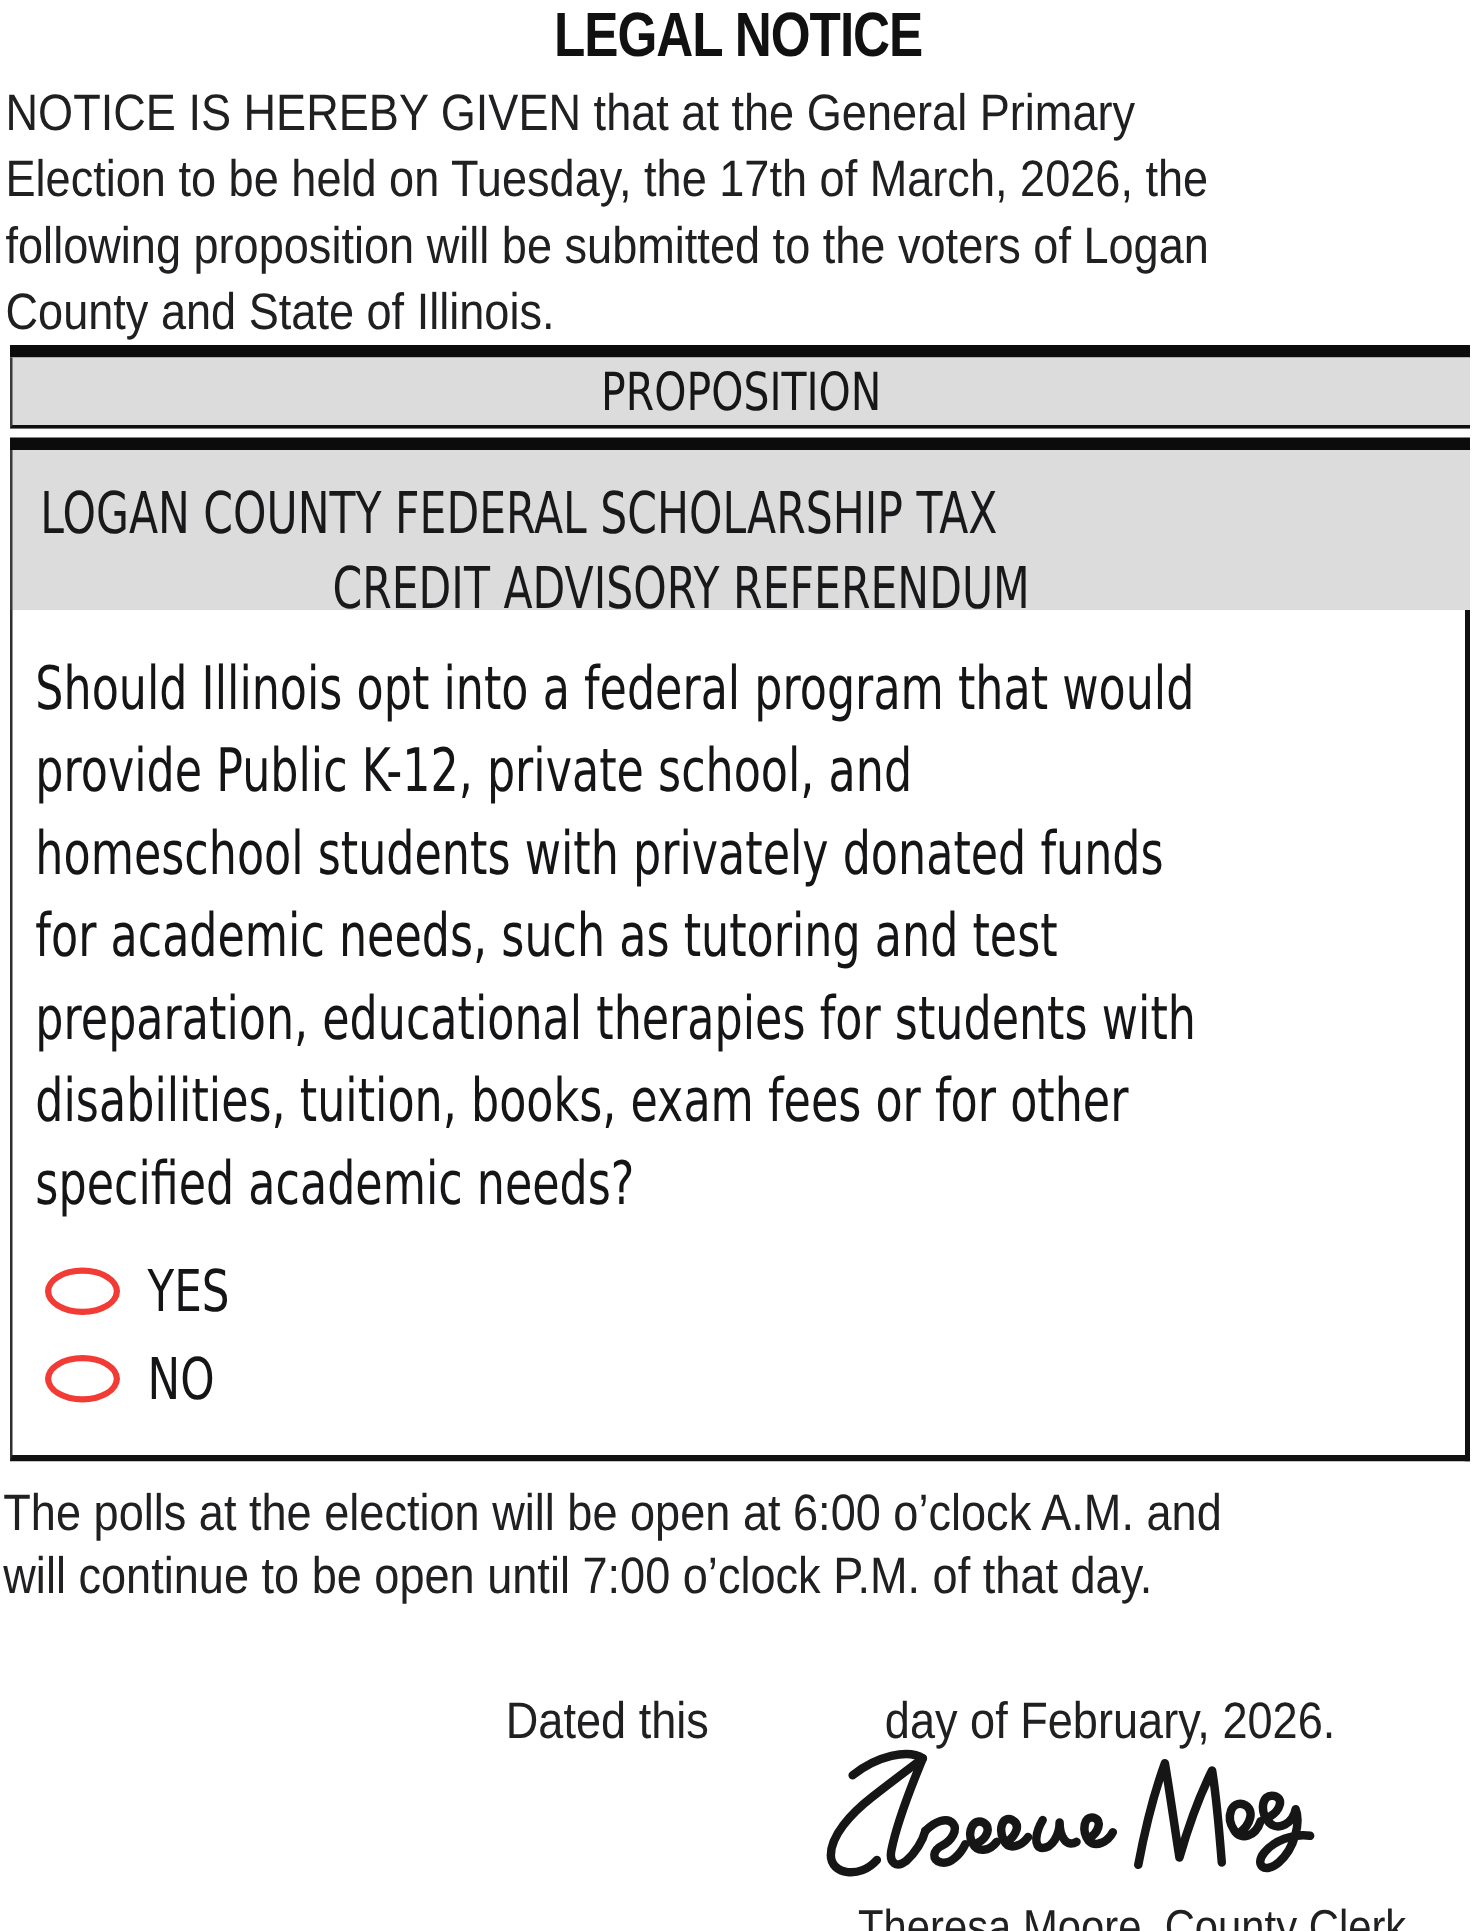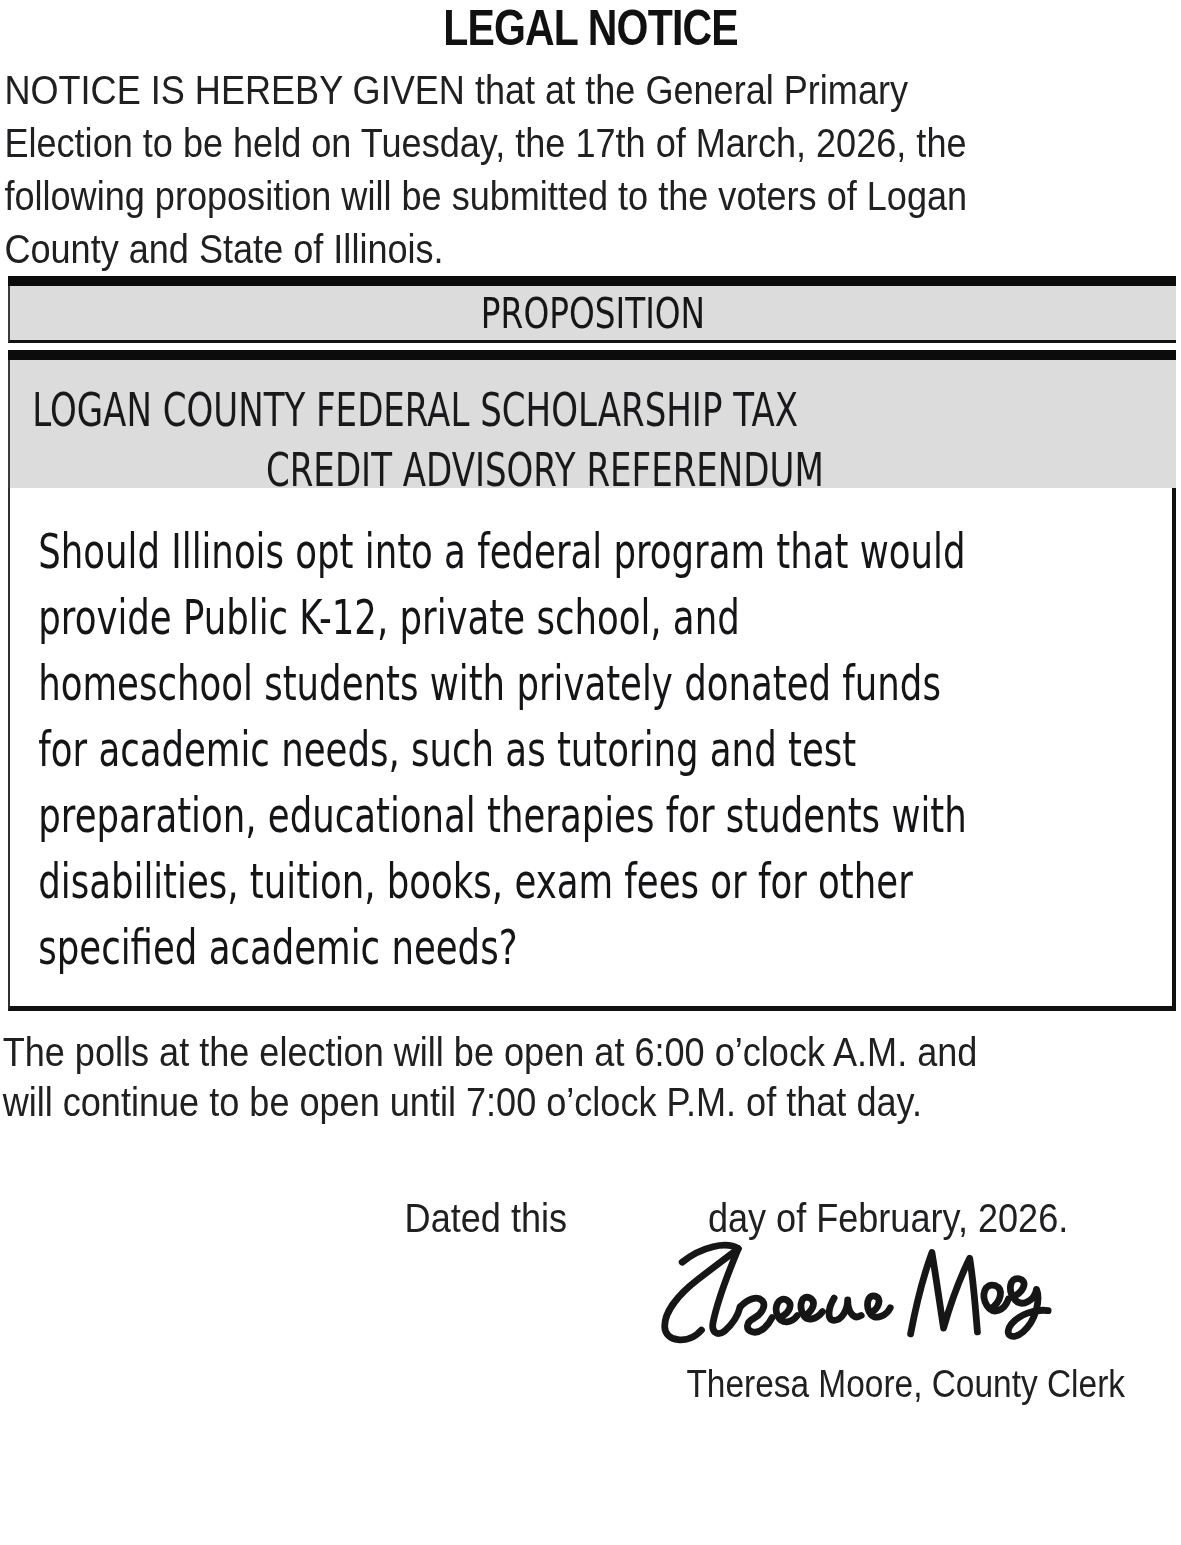--- a/index.html
+++ b/index.html
@@ -36,21 +36,21 @@
   .title-box{
     background:#dcdcdc;height:128px;border-left:2px solid #3a3a3a;
     padding-top:20px;box-sizing:border-box;color:#19191b;
   }
   .title-line1{font-size:46px;line-height:60px;--sx:.74;padding-left:30px;}
   .title-line2{font-size:46px;line-height:60px;--sx:.74;padding-right:130px;}
 
   .question-box{
     background:#ffffff;border-left:2px solid #2f2f2f;border-right:4px solid #111;
     border-bottom:5px solid #111;box-sizing:border-box;
-    padding:30px 0 26px 12px;
+    padding:30px 0 26px 2px;
   }
   .question-text{
     font-size:48px;line-height:66px;--sx:.74;padding-left:22px;color:#151517;
   }
   .options{margin-top:18px;padding-left:24px;}
   .option-row{display:flex;align-items:center;height:70px;}
   .oval{
     width:50px;height:28px;border:5px solid #f23b34;border-radius:50%;
     display:inline-block;background:#fff;
   }
@@ -103,20 +103,30 @@
 
   <div class="question-box">
     <div class="question-text sx-l humanist" style="white-space: pre;">Should Illinois opt into a federal program that would
 provide Public K-12, private school, and
 homeschool students with privately donated funds
 for academic needs, such as tutoring and test
 preparation, educational therapies for students with
 disabilities, tuition, books, exam fees or for other
 specified academic needs?</div>
 
+    <div class="options">
+      <div class="option-row">
+        <span class="oval"></span>
+        <span class="option-label humanist">YES</span>
+      </div>
+      <div class="option-row">
+        <span class="oval"></span>
+        <span class="option-label humanist">NO</span>
+      </div>
+    </div>
   </div>
 </div>
 
 <div class="polls sx-l grotesque" style="--sx: .88; white-space: pre;">The polls at the election will be open at 6:00 o’clock A.M. and
 will continue to be open until 7:00 o’clock P.M. of that day.</div>
 
 <div class="dated-line sx-l grotesque" style="--sx:.88">
   <span>Dated this</span><span class="dated-blank"></span><span>day of February, 2026.</span>
 </div>
 

